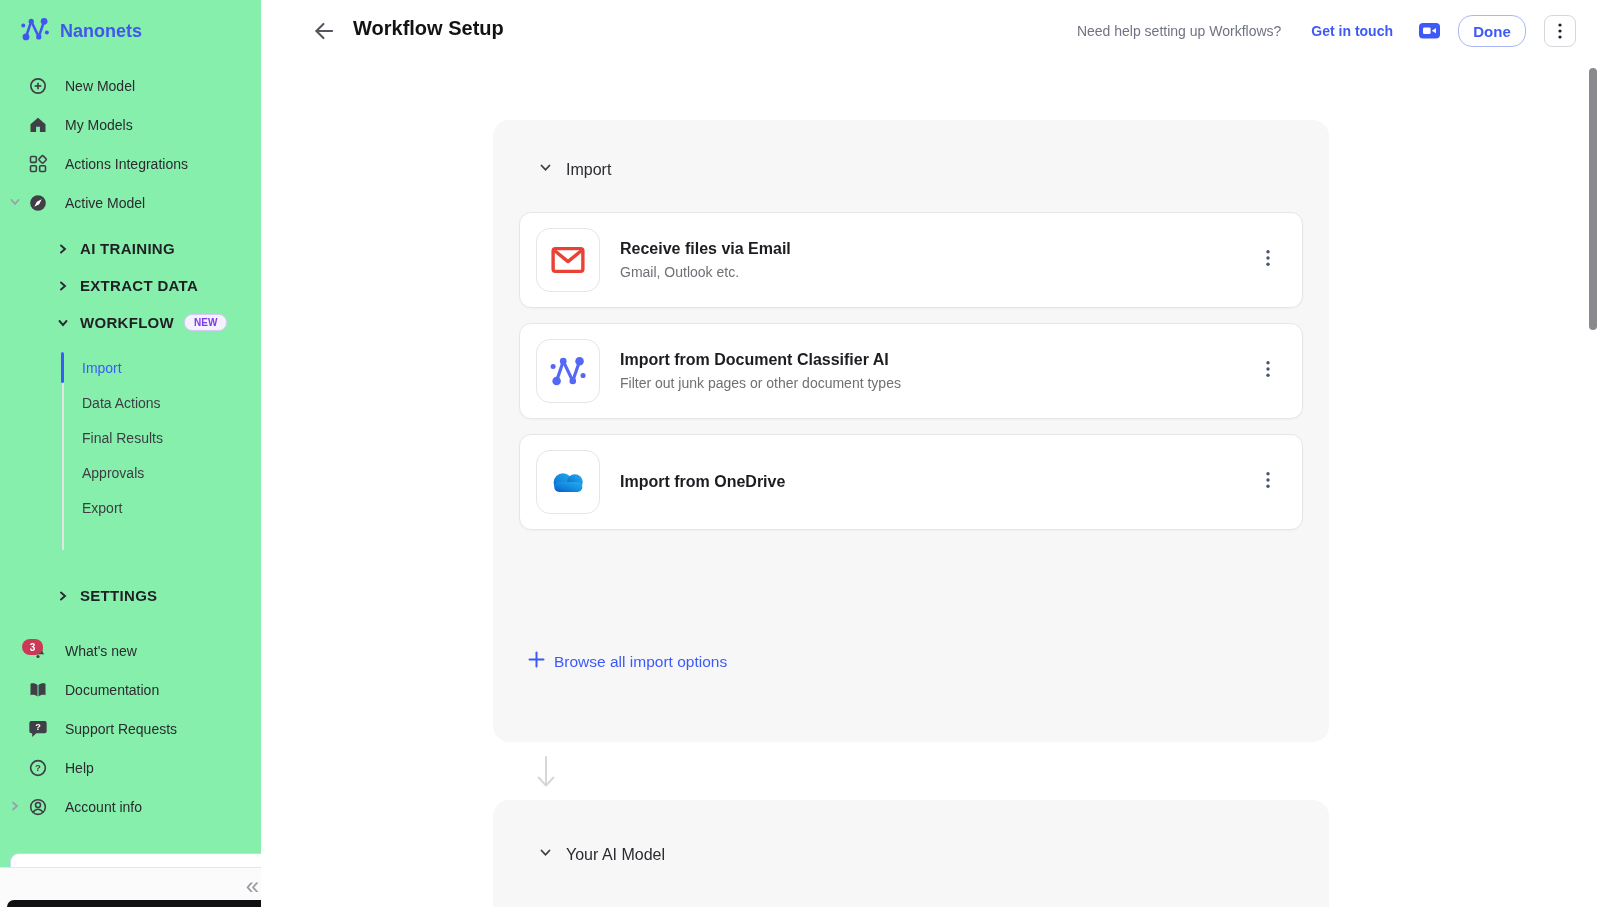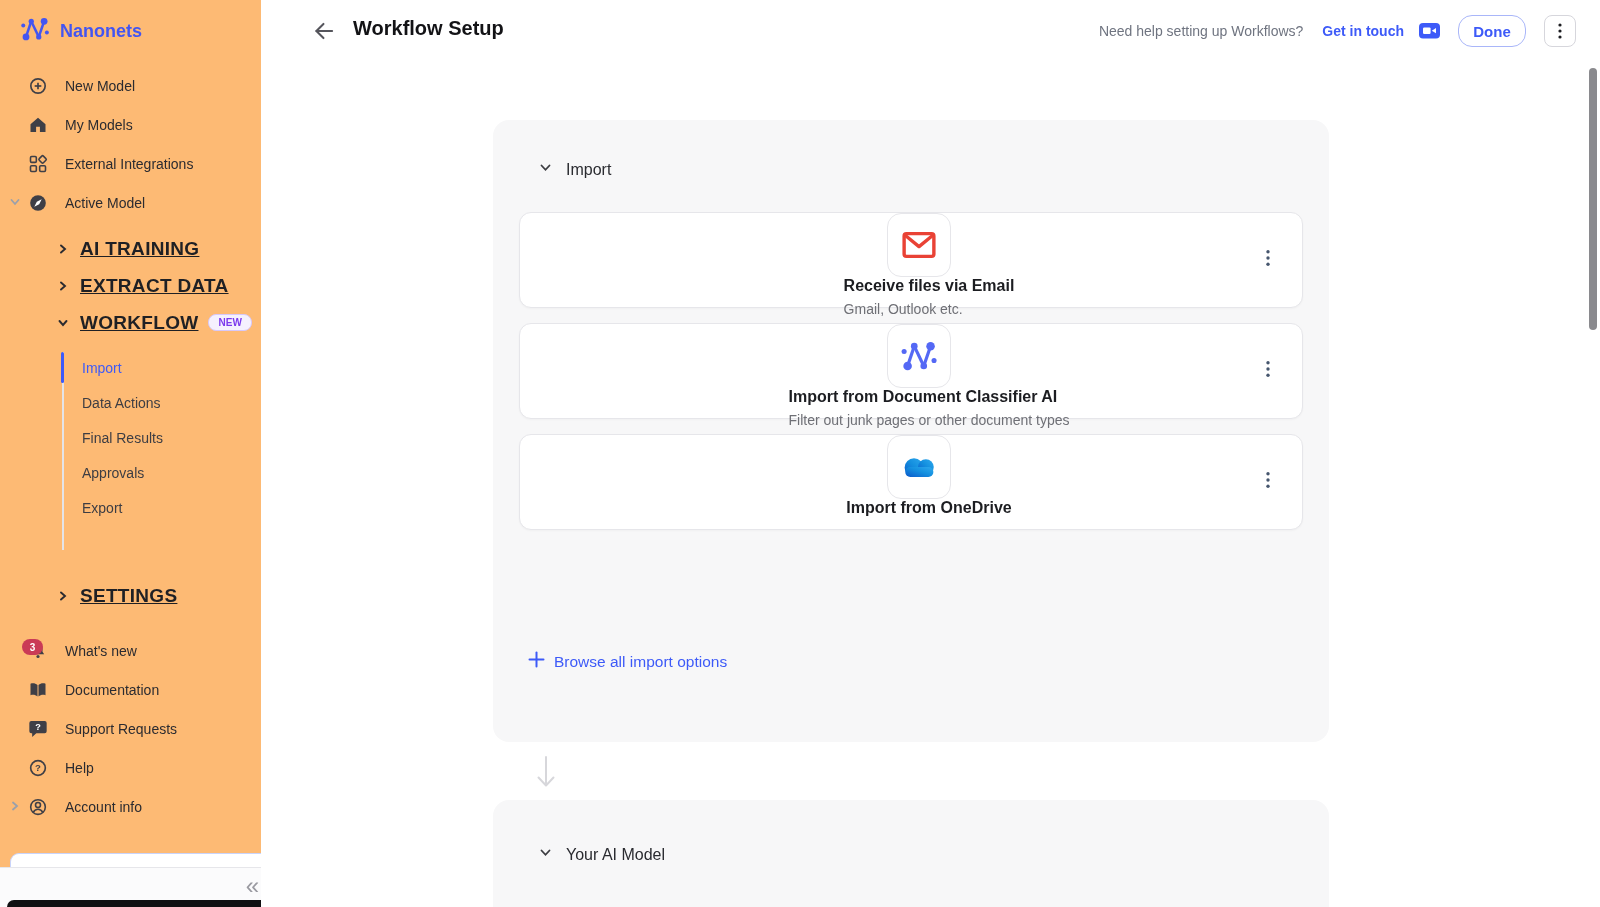--- a/index.html
+++ b/index.html
@@ -2,34 +2,34 @@
 <html><head>
 <meta charset="utf-8">
 <style>
   * { margin:0; padding:0; box-sizing:border-box; }
   html,body { width:1600px; height:907px; overflow:hidden; background:#fff;
     font-family:"Liberation Sans", sans-serif; -webkit-font-smoothing:antialiased; }
   .stage { position:relative; width:1600px; height:907px; background:#fff; }
 
   
   .sidebar { position:absolute; left:0; top:0; width:282px; height:907px;
-    background:#fdba74; border-right:1px solid #e6e6ea; }
+    background:#86efac; border-right:1px solid #e6e6ea; }
   .brand { position:absolute; left:20px; top:14px; display:flex; align-items:center; gap:10px; }
   .brand-name { font-size:18px; font-weight:700; color:#4355f1; }
 
   .nav-top { position:absolute; left:0; top:66px; right:0; }
   .nav-item { position:relative; height:39px; display:flex; align-items:center; padding-left:28px; cursor:pointer; }
   .nav-item .ni-icon { width:20px; height:20px; margin-right:17px; flex:0 0 20px; display:flex; align-items:center; }
   .nav-item .ni-label { font-size:14px; color:#2b2b30; }
   .row-caret { position:absolute; left:9px; top:50%; transform:translateY(-50%); }
 
   .nav-sections { position:absolute; left:0; top:230px; right:0; }
   .sec-row { position:relative; height:37px; display:flex; align-items:center; padding-left:57px; cursor:pointer; }
   .sec-row .sec-caret { width:12px; height:12px; margin-right:11px; display:flex; align-items:center; }
-  .sec-label { font-size:19px; font-weight:700; color:#1f2024; letter-spacing:.3px;text-decoration:underline; }
+  .sec-label { font-size:15px; font-weight:700; color:#1f2024; letter-spacing:.3px; }
   .new-badge { margin-left:10px; font-size:10px; font-weight:700; color:#7c3aed;
     background:#f5f1fe; border:1px solid #d7c8fa; border-radius:8px; padding:2.5px 9px 2px; }
 
   .sub-list { position:absolute; left:0; top:350px; right:0; height:210px; }
   .sub-rail { position:absolute; left:62px; top:2px; bottom:10px; width:2px; background:#e4e4e8; }
   .sub-rail-active { position:absolute; left:61px; top:2px; height:31px; width:3px; background:#3d5af8; border-radius:2px; }
   .sub-item { height:35px; display:flex; align-items:center; padding-left:82px; font-size:14px; color:#3d3d43; cursor:pointer; }
   .sub-item.active { color:#3d5af8; }
 
   .settings-row { top:577px; position:absolute; left:0; right:0; }
@@ -48,41 +48,41 @@
     cursor:pointer; line-height:28px; }
   .dark-bar { position:absolute; left:7px; right:0; bottom:0; height:7px; background:#101012;
     border-radius:10px 0 0 0; }
 
   
   .topbar { position:absolute; left:261px; right:0; top:0; height:76px; background:#fff;
     border-bottom:1px solid #4d7c0f; }
   .back-btn { position:absolute; left:50px; top:18px; width:26px; height:26px; cursor:pointer; }
   .page-title { position:absolute; left:92px; top:17px; font-size:20px; font-weight:700; color:#131316; }
   .topbar-right { position:absolute; right:24px; top:0; height:62px; display:flex; align-items:center; gap:18px; }
-  .help-line { font-size:14px; color:#6f7480; display:flex; align-items:center; gap:11px; }
+  .help-line { font-size:14px; color:#6f7480; display:flex; align-items:center; gap:22px; }
   .help-link { color:#3d5af8; font-weight:700; cursor:pointer; margin-left:8px; }
   .cam-icon { margin-left:4px; display:flex; cursor:pointer; }
   .done-btn { width:68px; height:32px; border:1px solid #a9b6f9; border-radius:14px; background:#fff;
     color:#3d5af8; font-size:15px; font-weight:600; display:flex; align-items:center; justify-content:center; cursor:pointer; }
   .menu-btn { width:32px; height:32px; border:1px solid #d6d6dc; border-radius:8px; background:#fff;
     display:flex; align-items:center; justify-content:center; cursor:pointer; }
 
   
   .content { position:absolute; left:261px; top:63px; right:0; bottom:0; background:#fff; overflow:hidden; }
   .panel { position:absolute; left:232px; width:836px; background:#f7f7f8; border-radius:16px; }
   .panel-import { top:57px; height:622px; }
   .panel-model { top:737px; height:220px; }
   .panel-head { position:absolute; top:40px; left:45px; display:flex; align-items:center; gap:13px; }
   .panel-head .ph-label { font-size:16px; color:#2a2b30; }
   .panel-model .panel-head { top:45px; }
 
   .cards { position:absolute; top:92px; left:26px; right:26px; }
   .card { position:relative; height:96px; background:#fff; border:1px solid #e6e6ea; border-radius:12px;
     margin-bottom:15px; display:flex; align-items:center; padding-left:16px; cursor:pointer;
-    box-shadow:0 1px 2px rgba(16,24,40,.03);flex-direction:column; }
+    box-shadow:0 1px 2px rgba(16,24,40,.03); }
   .icon-box { width:64px; height:64px; background:#fff; border:1px solid #e6e6ea; border-radius:14px;
     display:flex; align-items:center; justify-content:center; flex:0 0 64px; }
   .card-text { margin-left:20px; display:flex; flex-direction:column; justify-content:center; }
   .card-title { font-size:16px; font-weight:700; color:#1c1d21; }
   .card-sub { font-size:14px; color:#6f7076; margin-top:6px; }
   .card-sub:empty { display:none; }
   .card-kebab { position:absolute; right:28px; top:50%; transform:translateY(-50%); cursor:pointer; padding:4px; }
 
   .browse-row { position:absolute; top:531px; left:35px; display:flex; align-items:center; gap:9px; cursor:pointer;justify-content:flex-end; }
   .browse-label { font-size:15.5px; font-weight:500; color:#3d5af8; }
@@ -140,21 +140,21 @@
       </div>
       <div class="nav-item">
         <span class="ni-icon">
           <svg width="20" height="20" viewBox="0 0 24 24" fill="none" stroke="#3f3f46" stroke-width="1.9">
             <rect x="3" y="3" width="7" height="7" rx="1.4"></rect>
             <rect x="3" y="14" width="7" height="7" rx="1.4"></rect>
             <rect x="14" y="14" width="7" height="7" rx="1.4"></rect>
             <rect x="14" y="3" width="7" height="7" rx="1.4" transform="rotate(45 17.5 6.5)"></rect>
           </svg>
         </span>
-        <span class="ni-label">External Integrations</span>
+        <span class="ni-label">Actions Integrations</span>
       </div>
       <div class="nav-item">
         <span class="row-caret">
           <svg width="12" height="12" viewBox="0 0 12 12" fill="none" stroke="#9aa0ab" stroke-width="1.8" stroke-linecap="round">
             <polyline points="2.5,4 6,8 9.5,4"></polyline>
           </svg>
         </span>
         <span class="ni-icon">
           <svg width="20" height="20" viewBox="0 0 24 24">
             <circle cx="12" cy="12" r="9.4" fill="#3f3f46"></circle>

